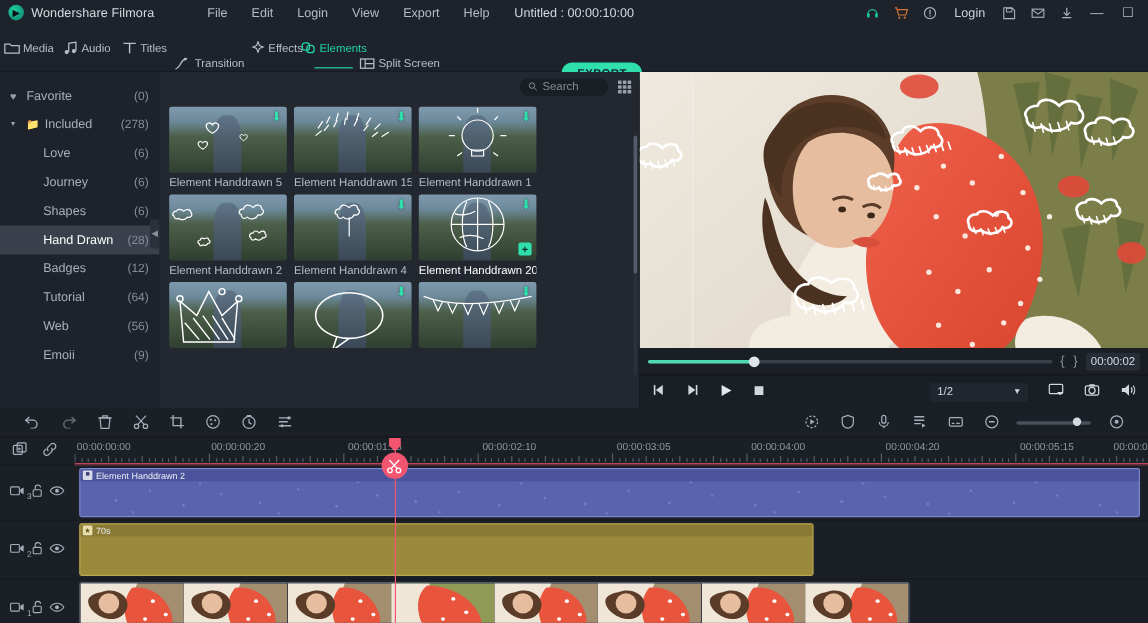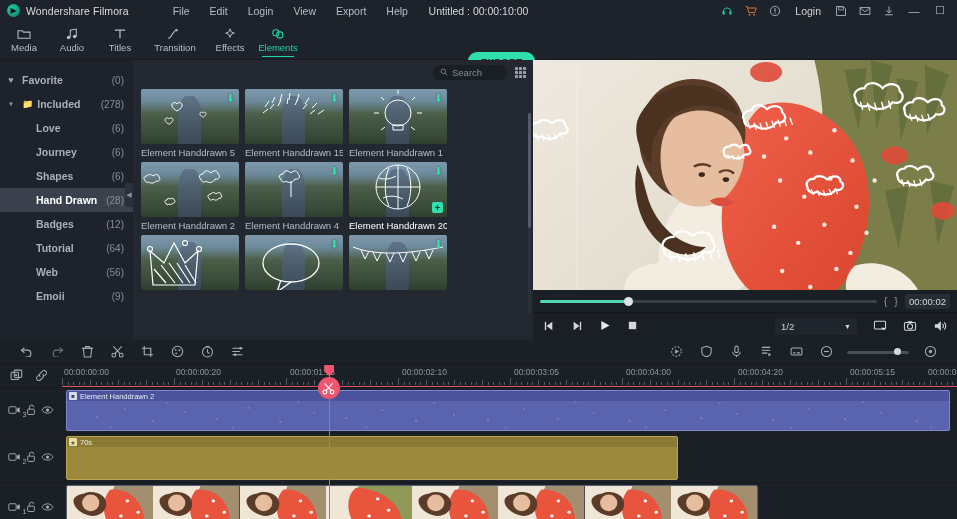--- a/index.html
+++ b/index.html
@@ -40,24 +40,24 @@
   .tb-ic.cart{ color:#d4743a; }
   .login{ font-size:10.5px; color:#cdd2da; padding:0 8px; cursor:pointer; }
   .winbtn{ width:26px; height:21px; display:flex;align-items:center;justify-content:center;color:#b8bec8; font-size:11px; cursor:pointer;}
 
   
   .tabbar{
     height:39px; background:#1e222a; display:flex; align-items:stretch;
     flex:0 0 39px; position:relative; border-bottom:1px solid #171b21;
   }
   .tab{
-    width:48px; display:flex; flex-direction:column; align-items:center; justify-content:center;
+    width:48px; display:flex; flex-direction:row; align-items:center; justify-content:center;
     gap:2px; cursor:pointer; position:relative; color:#b9bfc9;
   }
-  .tab.wide{ width:62px; }
+  .tab.wide{ width:62px;align-items:flex-end; }
   .tab .tic{ font-size:12px; line-height:12px; height:13px; display:flex;align-items:center; }
   .tab .tlb{ font-size:9.5px; white-space:nowrap; }
   .tab.active{ color:#1fd4a8; }
   .tab.active:after{
     content:""; position:absolute; bottom:2px; left:8px; right:8px; height:1.5px; background:#1fd4a8;
   }
   .export-btn{
     position:absolute; left:468px; top:31px;
     background:#2fe0ad; color:#123; font-size:9.5px; font-weight:bold;
     border-radius:9px; padding:4px 13px; letter-spacing:.4px; cursor:pointer;
@@ -70,21 +70,21 @@
   .sidebar{
     width:133px; background:#1e222a; position:relative; overflow:hidden;
     padding-top:8px; flex:0 0 133px;
   }
   .sb-item{
     height:24px; display:flex; align-items:center; font-size:10.5px;
     color:#aab0ba; cursor:pointer; padding-right:9px; position:relative;
   }
   .sb-item.sel{ background:#3b414c; color:#fff; }
   .sb-ico{ width:22px; text-align:center; font-size:9px; color:#9aa0ab; flex:0 0 22px; }
-  .sb-name{ flex:1;font-weight:bold; }
+  .sb-name{ flex:1; }
   .sb-cnt{ color:#878d97; font-size:10px; }
   .sb-item.lvl1 .sb-name{ padding-left:14px; }
   .collapse-h{
     position:absolute; right:0; top:123px; width:8px; height:24px;
     background:#2b313a; display:flex; align-items:center; justify-content:center;
     color:#8b919b; font-size:7px; cursor:pointer; border-radius:2px 0 0 2px;
   }
 
   
   .browser{
@@ -332,20 +332,29 @@
       <span class="tlb">Effects</span>
     </div>
     <div class="tab active">
       <span class="tic">
         <svg width="14" height="12" viewBox="0 0 16 14">
             <rect x="2" y="2" width="7" height="7" rx="2.6" stroke="#1fd4a8" stroke-width="1.3" fill="none"></rect>
             <rect x="6.5" y="4.5" width="7" height="7" rx="2.6" stroke="#1fd4a8" stroke-width="1.3" fill="none"></rect>
           </svg>
       </span>
       <span class="tlb">Elements</span>
+    </div>
+    <div class="tab wide">
+      <span class="tic">
+        <svg width="14" height="12" viewBox="0 0 16 14">
+            <rect x="1.5" y="2.5" width="13" height="9" stroke="#b9bfc9" stroke-width="1.2" fill="none"></rect>
+            <path d="M6 2.5V11.5M6 7h8.5" stroke="#b9bfc9" stroke-width="1.1"></path>
+          </svg>
+      </span>
+      <span class="tlb">Split Screen</span>
     </div>
     <div class="export-btn">EXPORT</div>
   </div>
 
   <div class="mid">
 
     <div class="sidebar">
       <div class="sb-item">
         <span class="sb-ico">♥</span>
         <span class="sb-name">Favorite</span>

